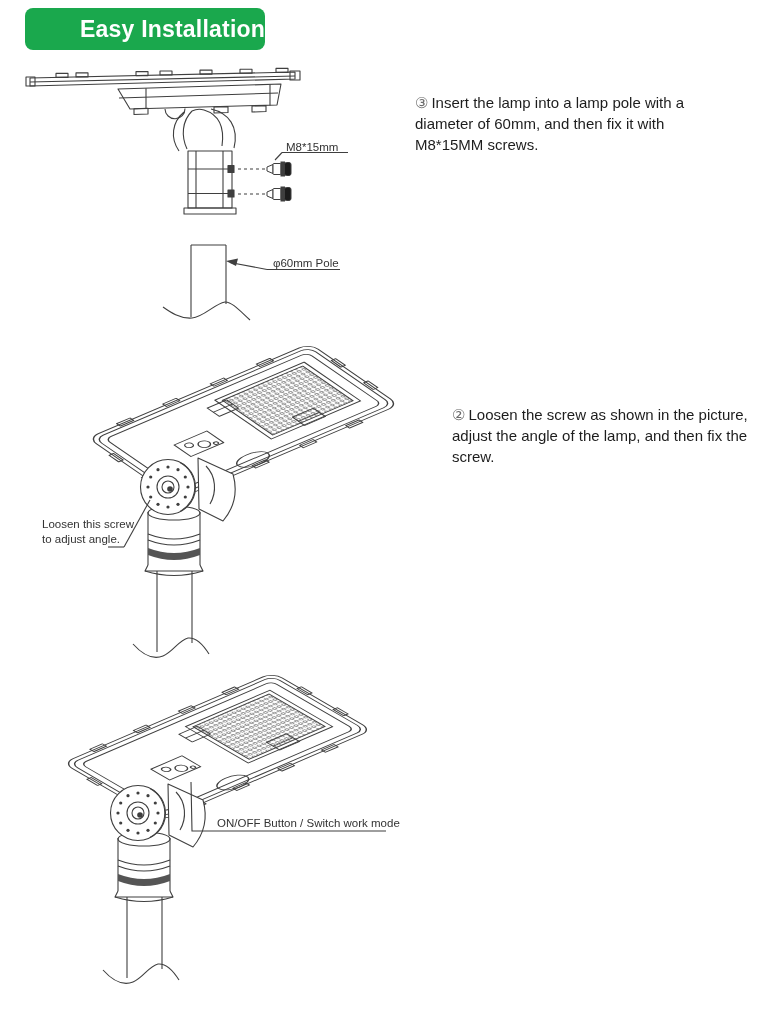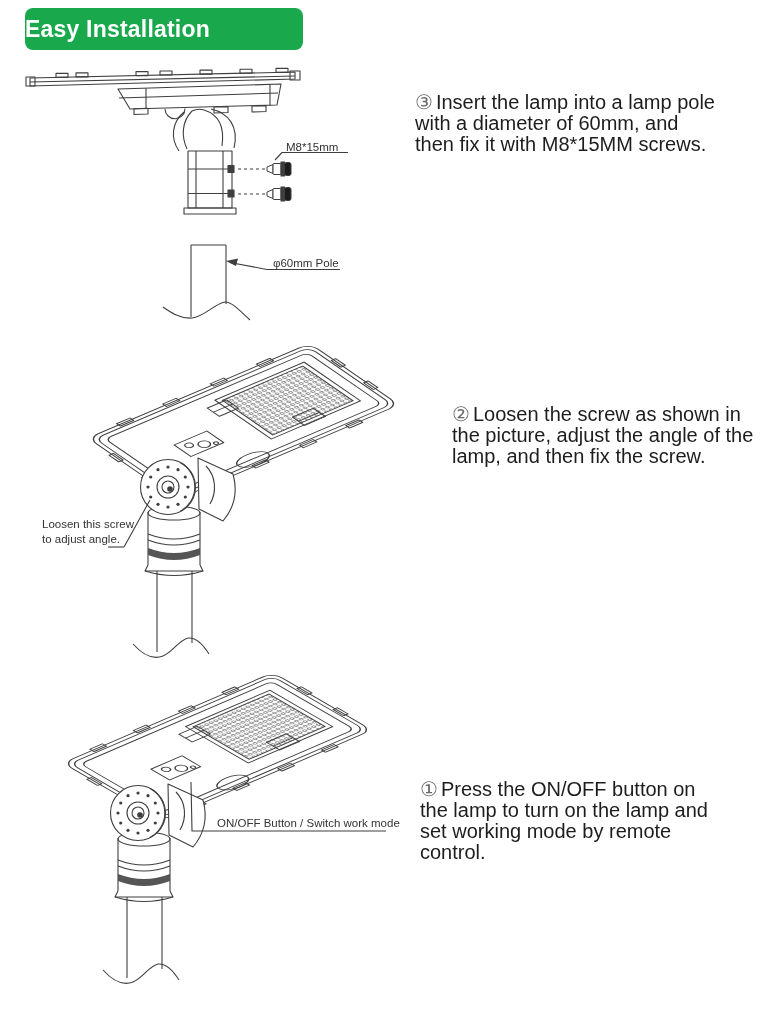--- a/index.html
+++ b/index.html
@@ -1,21 +1,21 @@
 <!DOCTYPE html>
 <html><head>
 <meta charset="utf-8">
 <style>
   html,body{margin:0;padding:0;background:#ffffff;}
   .page{position:relative;width:776px;height:1024px;background:#ffffff;overflow:hidden;
         font-family:"Liberation Sans",sans-serif;}
-  .banner{position:absolute;left:25px;top:8px;width:278px;height:42px;background:#1aa84d;
-          border-radius:8px;display:flex;align-items:center;justify-content:flex-start;
+  .banner{position:absolute;left:25px;top:8px;width:240px;height:42px;background:#1aa84d;
+          border-radius:8px;display:flex;align-items:center;justify-content:flex-end;
           color:#ffffff;font-weight:bold;font-size:23px;letter-spacing:0.2px;}
-  .step{position:absolute;width:306px;font-size:20px;line-height:21px;color:#1d1d1d;}
+  .step{position:absolute;width:306px;font-size:15px;line-height:21px;color:#1d1d1d;}
   .step .num{color:#6b6b6b;margin-right:3px;}
   .step3{left:415px;top:92px;}
   .step2{left:424px;top:404px;margin-left:28px;}
   .step1{left:420px;top:779px;}
   svg.art{position:absolute;}
   .art text{font-family:"Liberation Sans",sans-serif;font-size:11.5px;fill:#333333;}
 </style>
 </head>
 <body>
 
@@ -179,17 +179,14 @@
 
   <svg class="art" style="left:20px;top:650px" width="400" height="374" viewBox="0 0 400 374">
     <use href="#lampface" transform="matrix(0.703,-0.303,0.667,0.387,42,113)"></use>
     <use href="#joint" transform="translate(-30,16)"></use>
     <g fill="none" stroke="#3f3f3f" stroke-width="1.1">
       <polyline points="171,132 172,181 366,181"></polyline>
     </g>
     <text x="197" y="177">ON/OFF Button / Switch work mode</text>
   </svg>
 
-  <div class="step step1">
-    <span class="num">①</span><span>Press the ON/OFF button on the lamp to turn on the lamp and set working mode by remote control.</span>
-  </div>
 
 </div>
 
 </body></html>

